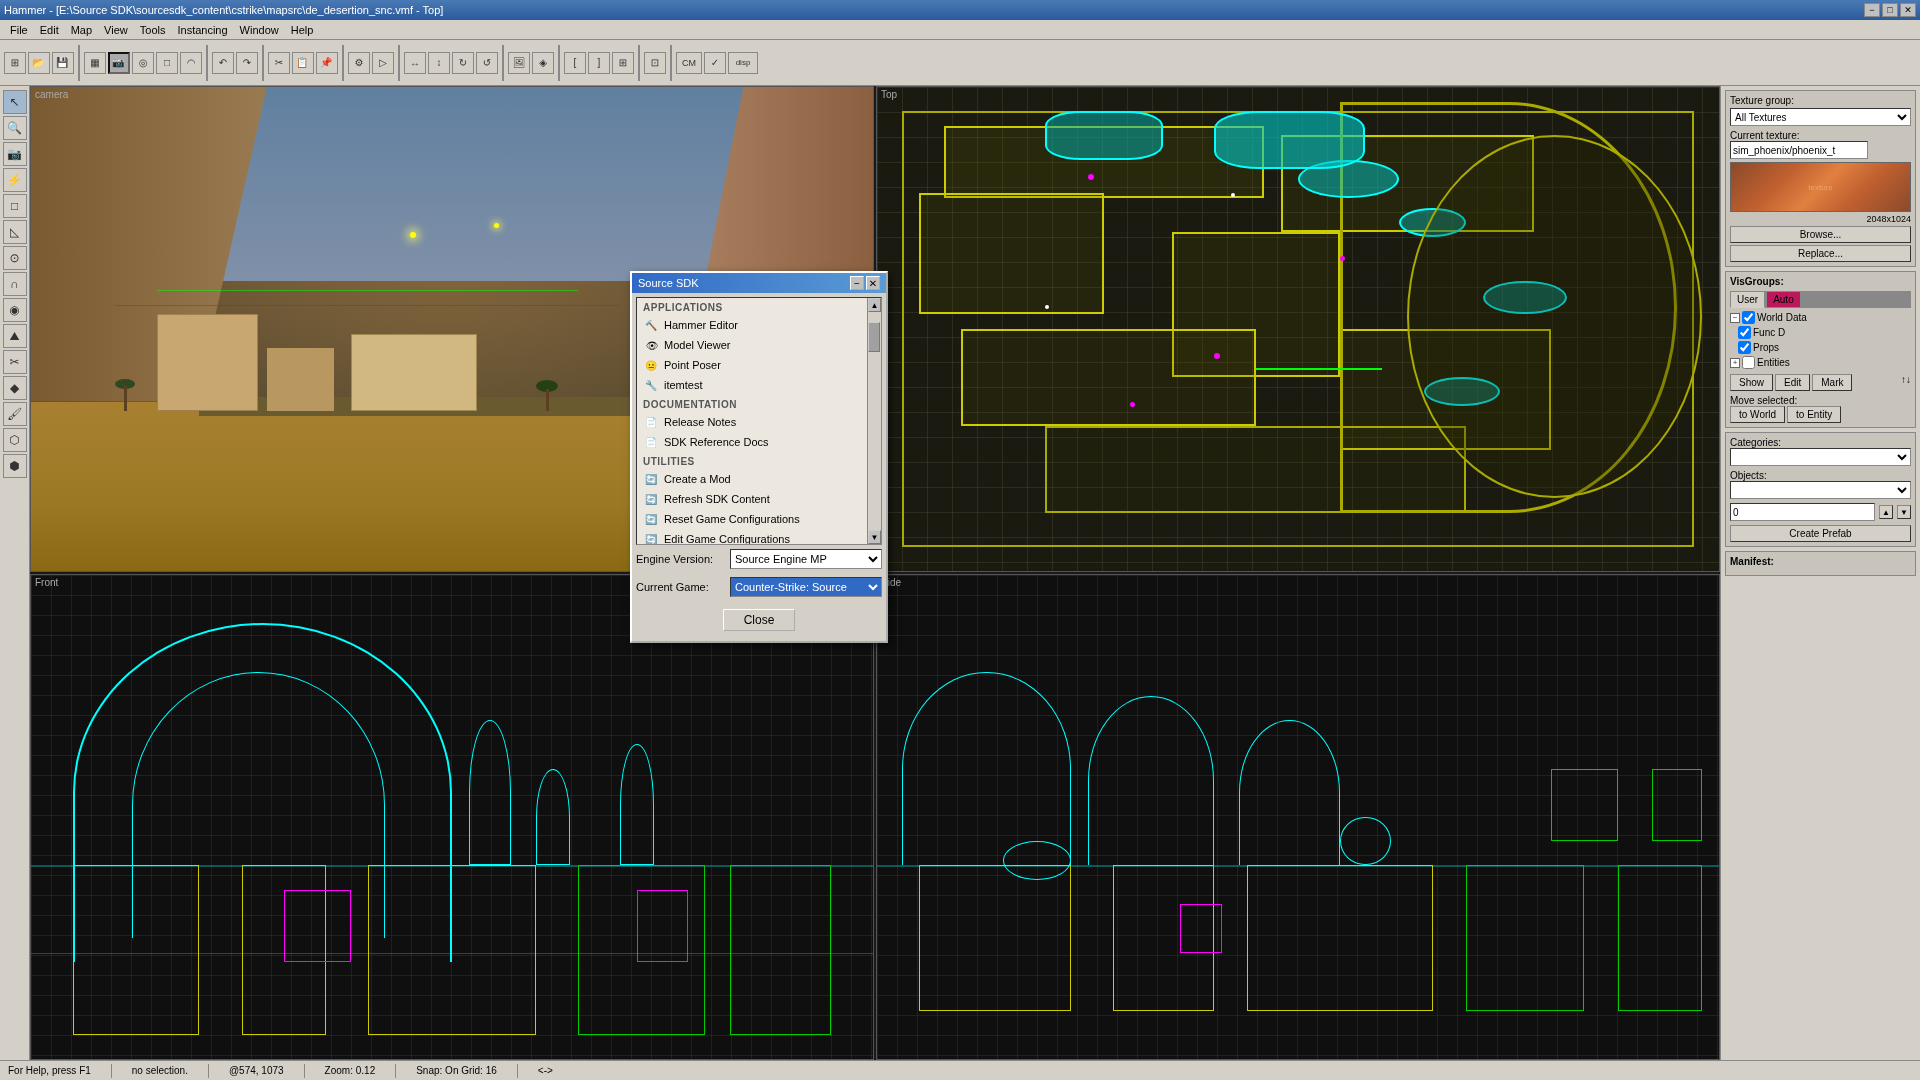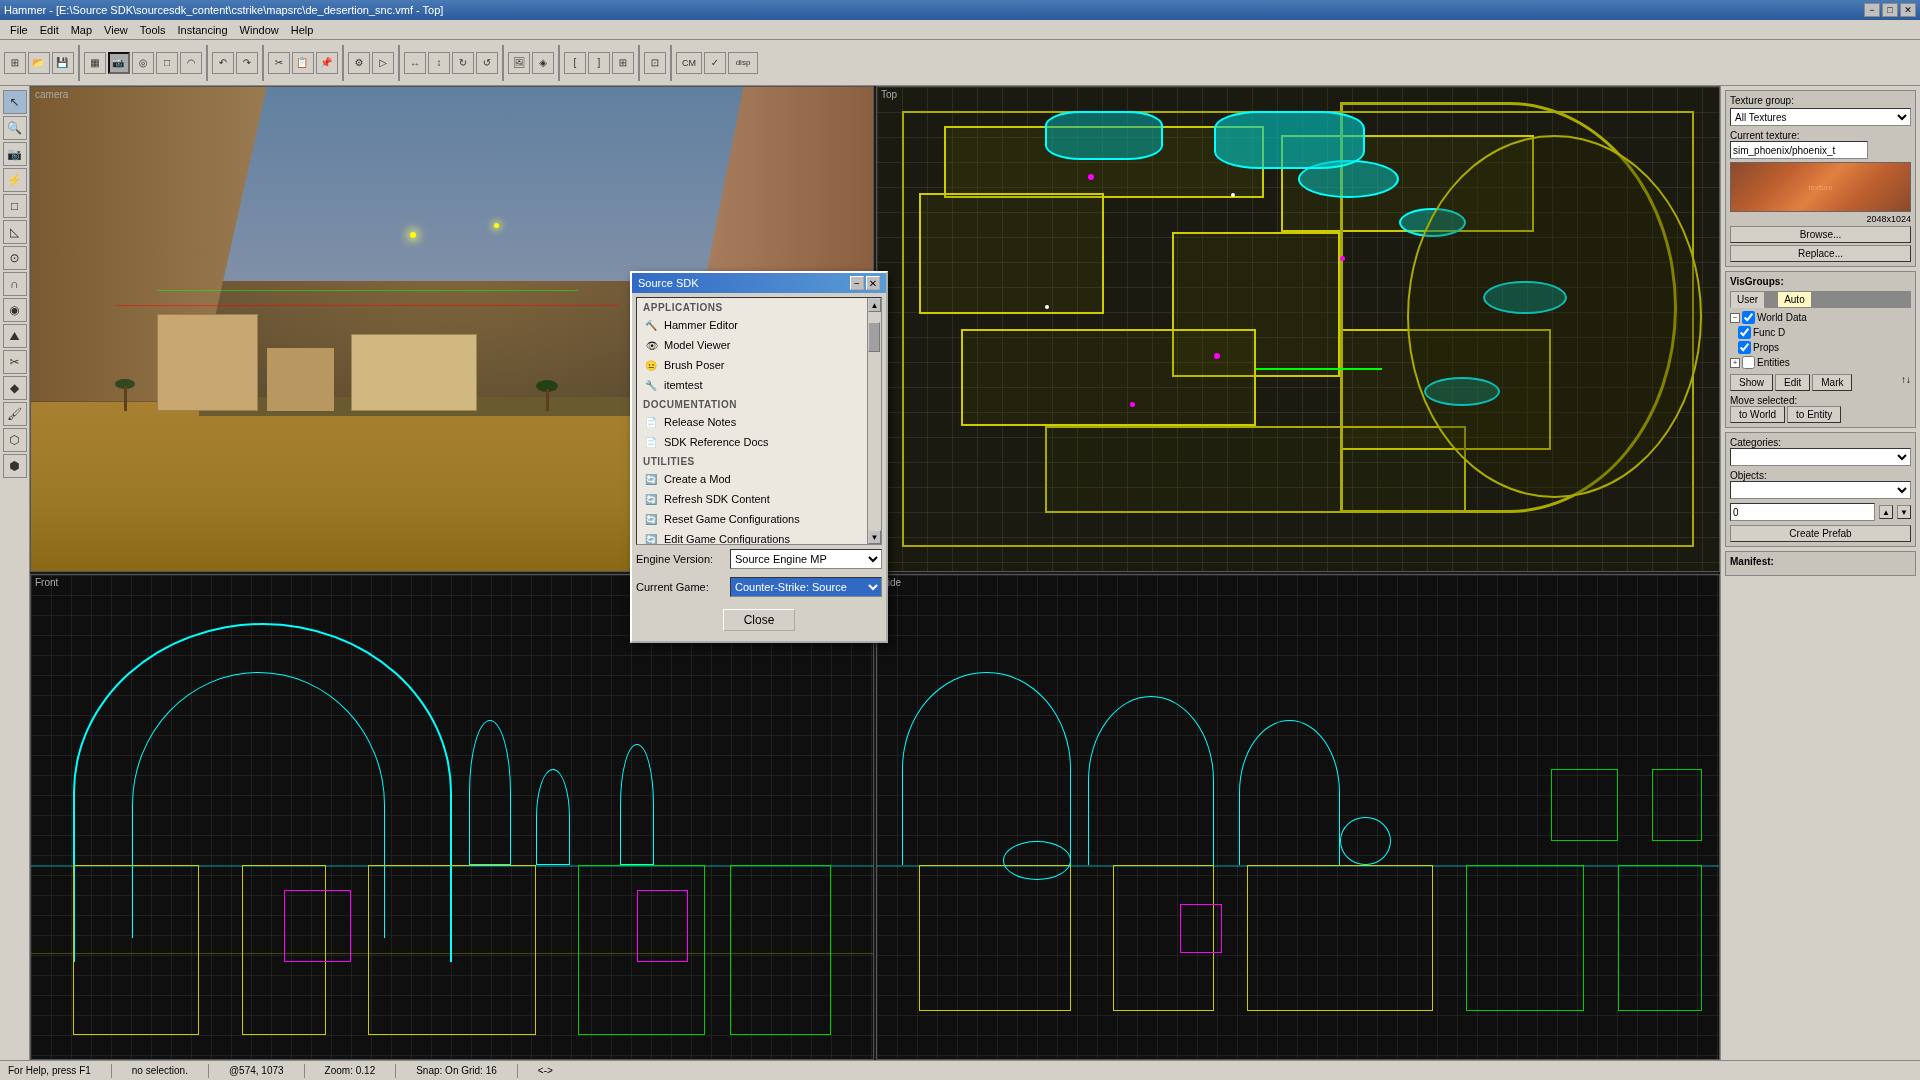--- a/index.html
+++ b/index.html
@@ -257,27 +257,27 @@
       border: 1px solid #666;
       background: white;
       display: flex;
       align-items: center;
       justify-content: center;
       font-size: 8px;
       color: #333;
     }
     .panel-tab-bar {
       display: flex;
-      gap: 12px;
+      gap: 1px;
       background: #888;
       margin-bottom: 2px;
     }
     .panel-tab {
       padding: 2px 6px;
-      background: #fef9c3;
+      background: #be185d;
       cursor: pointer;
       font-size: 10px;
       border: 1px solid #888;
     }
     .panel-tab.active { background: #d4d0c8; border-bottom: 1px solid #d4d0c8; }
     .radio-item {
       display: flex;
       align-items: center;
       gap: 3px;
       margin-bottom: 2px;
@@ -662,21 +662,21 @@
             <div class="sdk-list-item">
               <span class="sdk-item-icon">🔨</span>
               <span>Hammer Editor</span>
             </div>
             <div class="sdk-list-item">
               <span class="sdk-item-icon">👁</span>
               <span>Model Viewer</span>
             </div>
             <div class="sdk-list-item">
               <span class="sdk-item-icon">😐</span>
-              <span>Brush Poser</span>
+              <span>Point Poser</span>
             </div>
             <div class="sdk-list-item">
               <span class="sdk-item-icon">🔧</span>
               <span>itemtest</span>
             </div>
 
             <div class="sdk-section-header">DOCUMENTATION</div>
 
             <div class="sdk-list-item">
               <span class="sdk-item-icon">📄</span>

